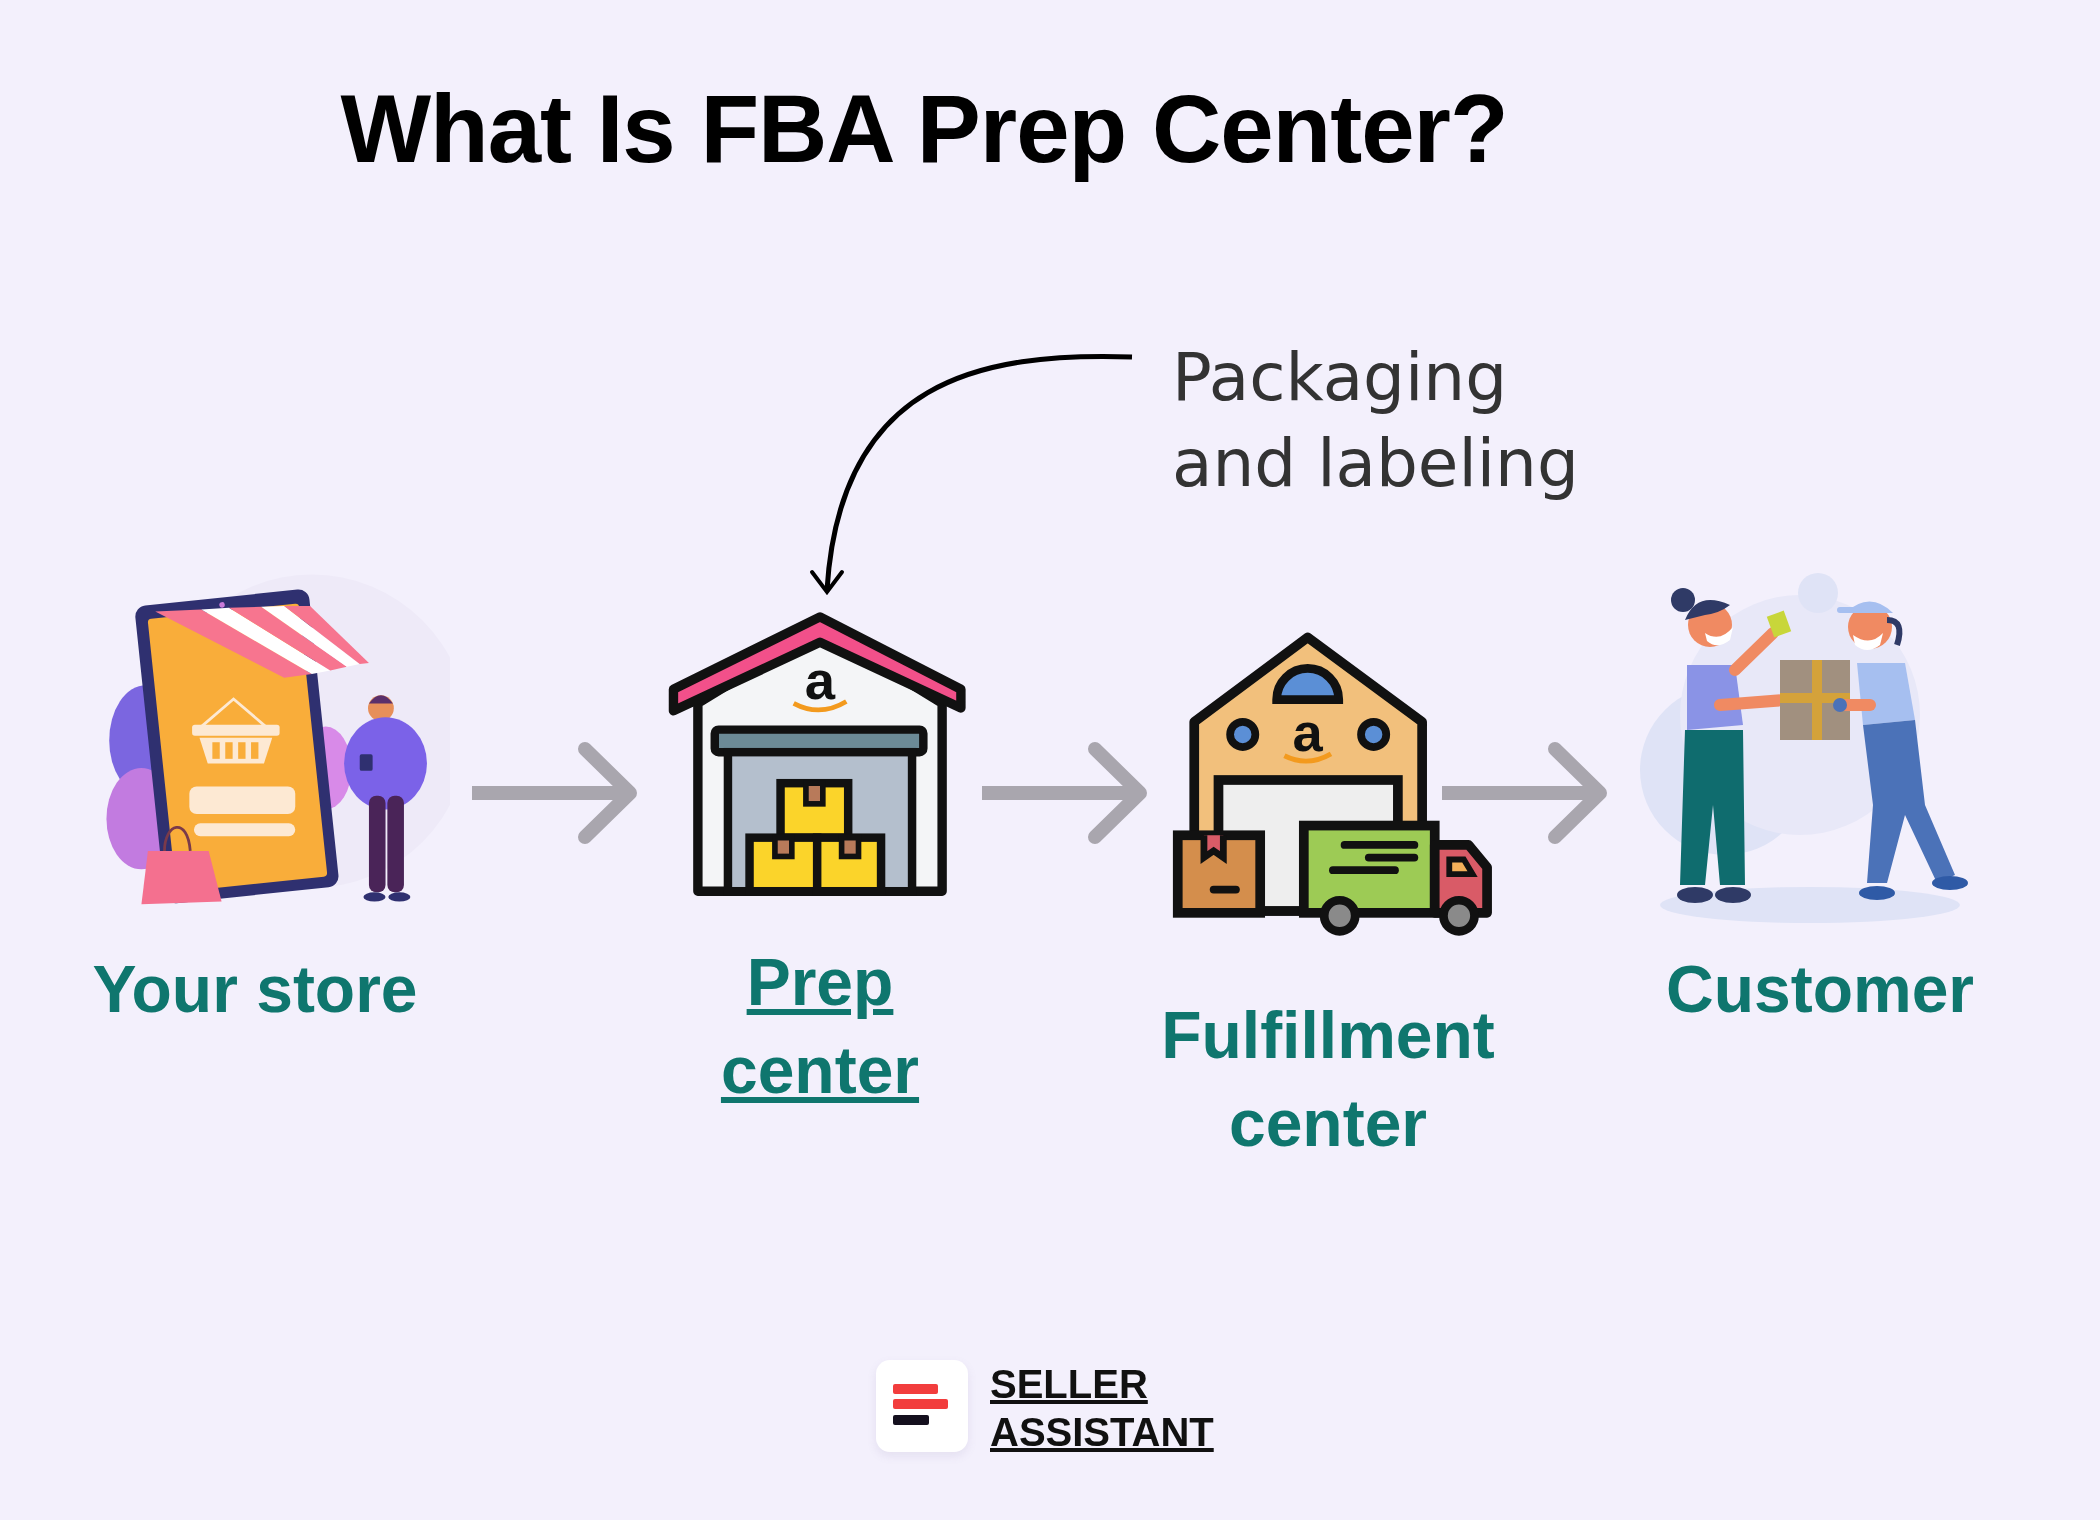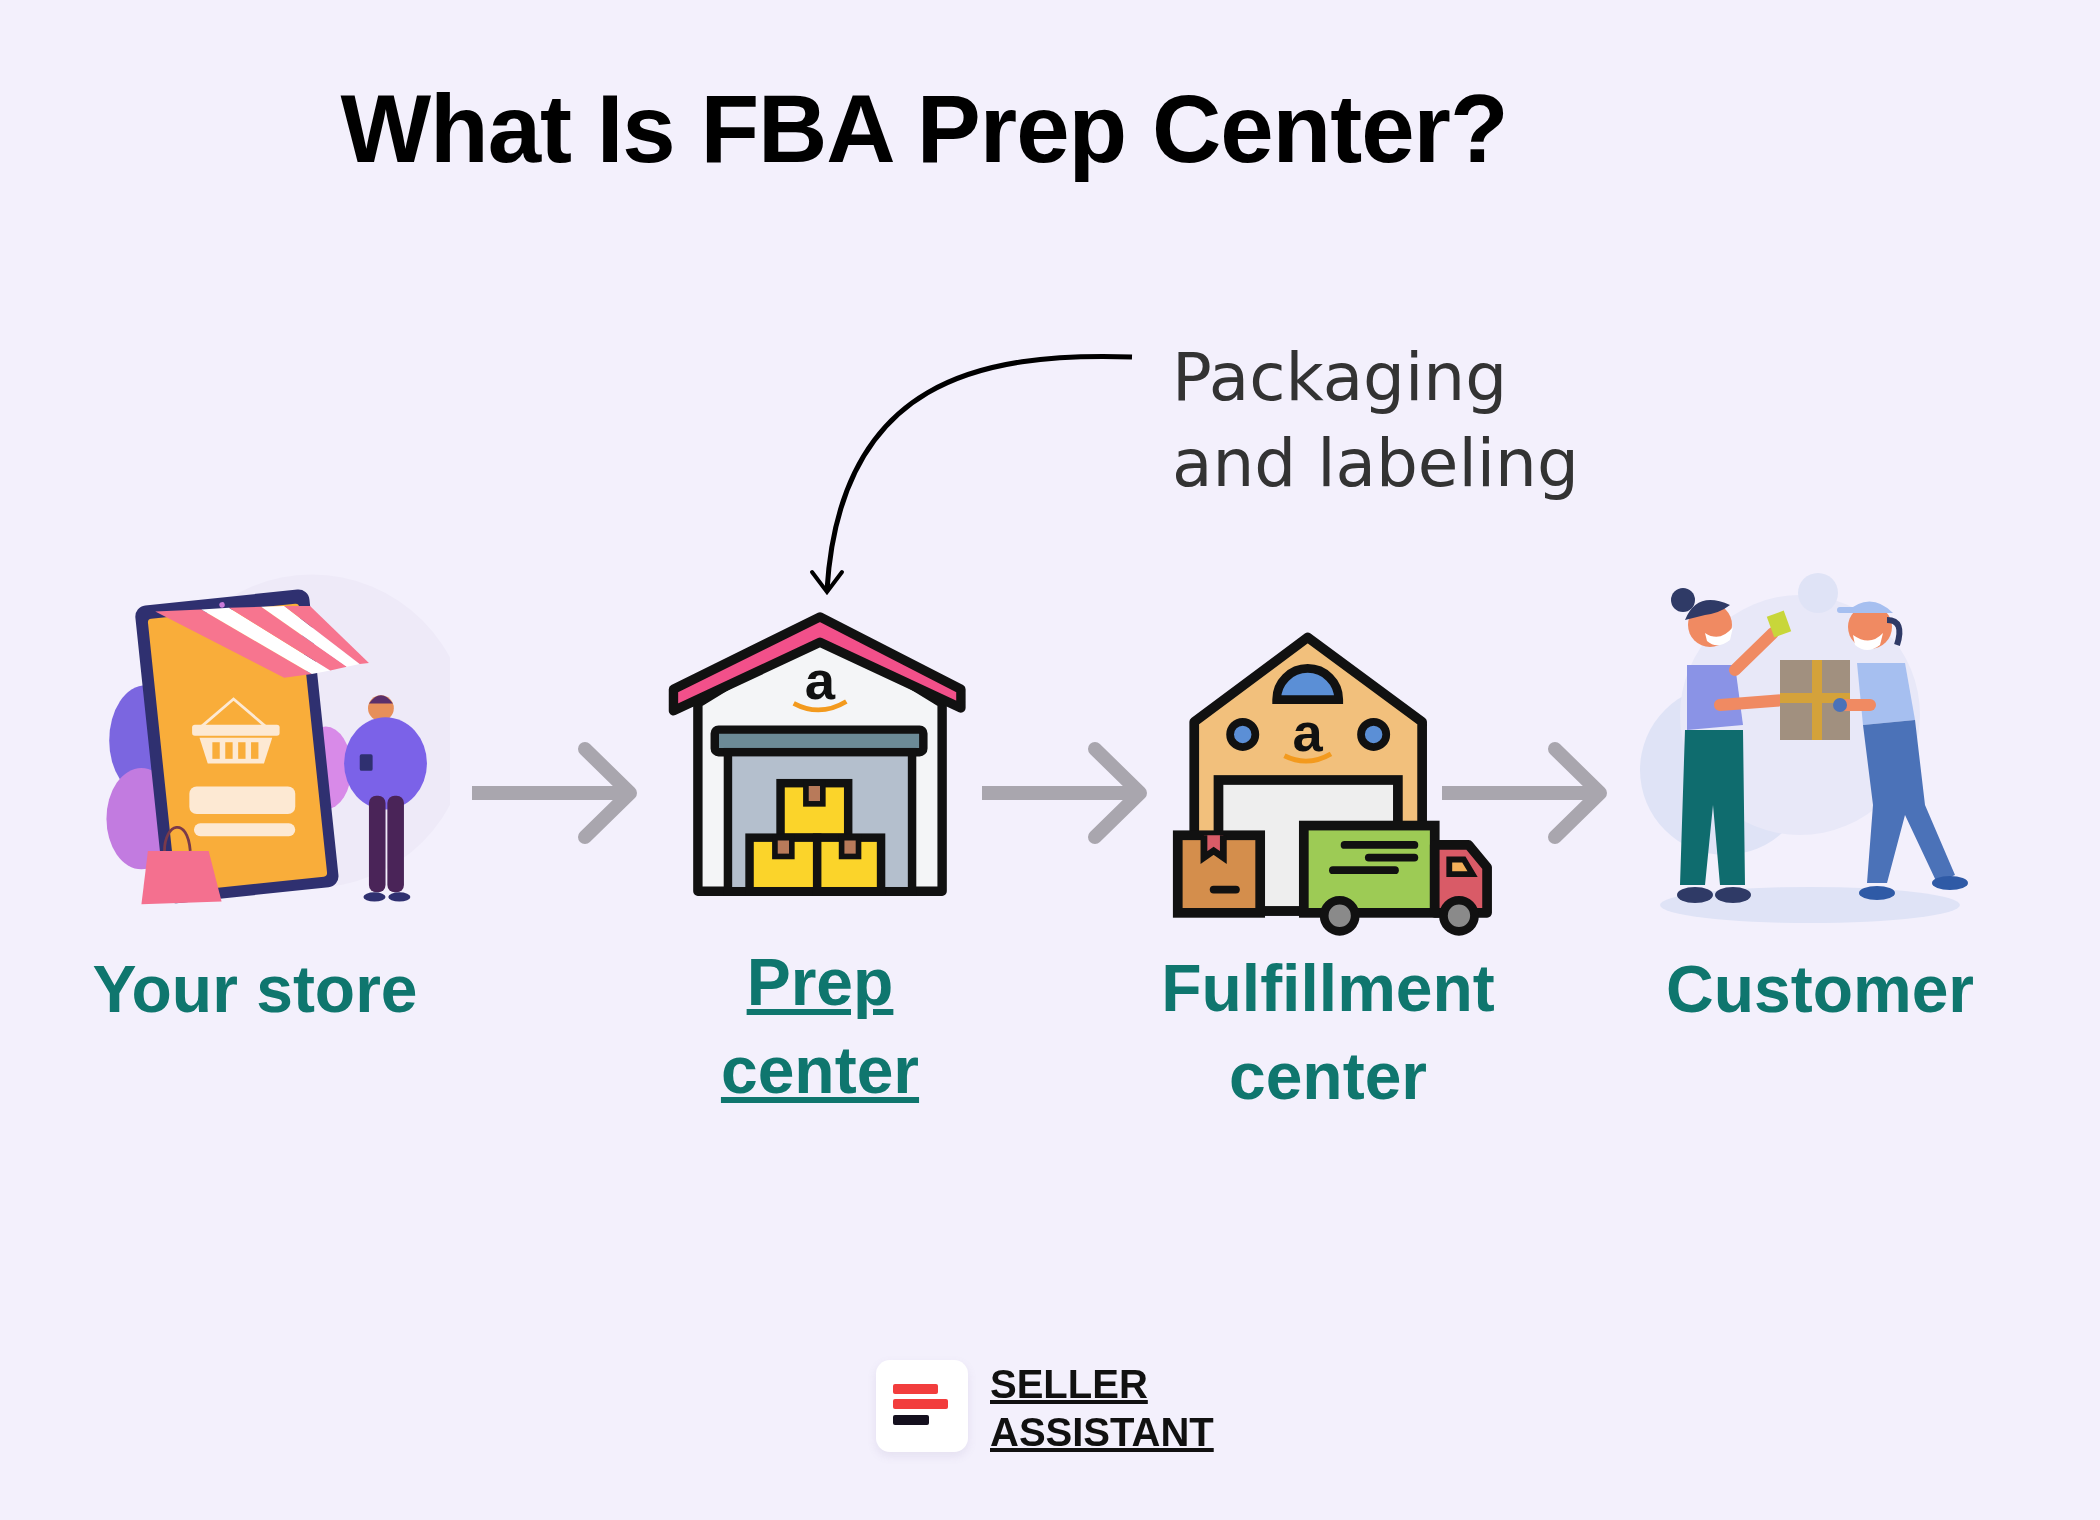--- a/index.html
+++ b/index.html
@@ -198,21 +198,21 @@
   </svg>
 </div>
 
 <div class="abs label" style="left:40px;width:430px;top:945px;">
   <div>Your store</div>
 </div>
 <div class="abs label" style="left:620px;width:400px;top:938px;text-decoration:underline;">
   <div>Prep</div>
   <div>center</div>
 </div>
-<div class="abs label" style="left:1128px;width:400px;top:944px;">
+<div class="abs label" style="left:1128px;width:400px;top:991px;">
   <div>Fulfillment</div>
   <div>center</div>
 </div>
 <div class="abs label" style="left:1600px;width:440px;top:945px;">
   <div>Customer</div>
 </div>
 
 <div class="abs logo-box">
   <svg width="92" height="92" viewBox="0 0 92 92">
     <rect x="17" y="24" width="45" height="10" rx="2" fill="#f23d3d"></rect>

